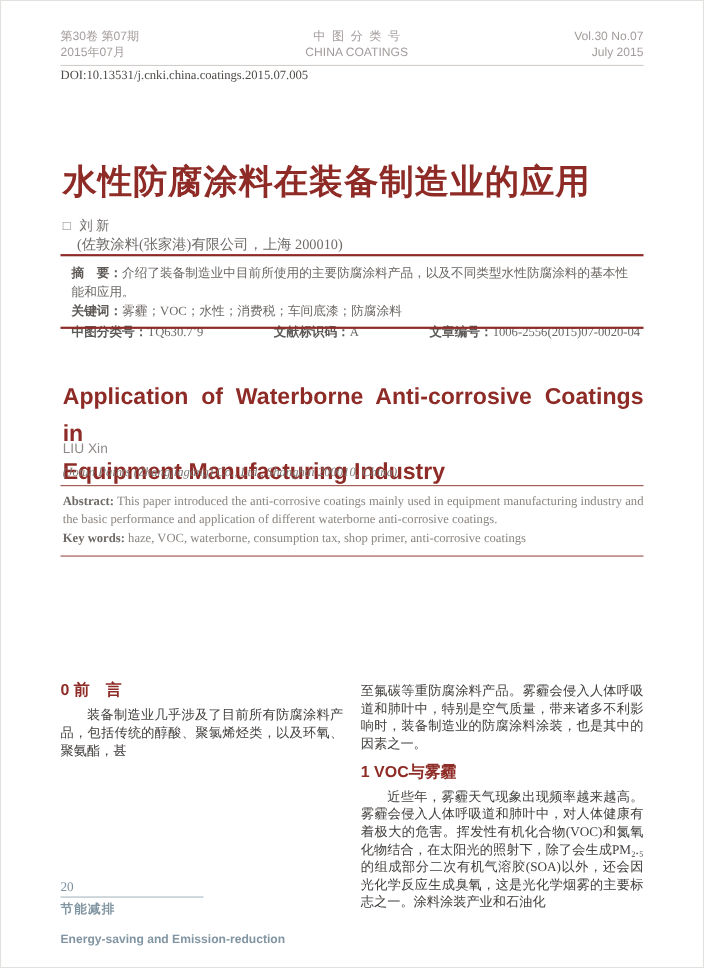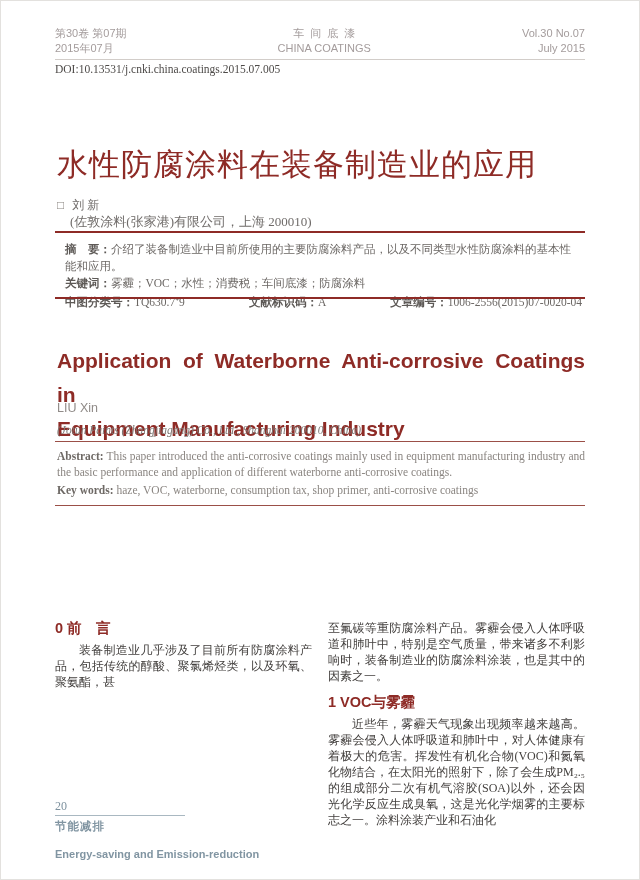--- a/index.html
+++ b/index.html
@@ -45,21 +45,21 @@
     font-family: "Liberation Serif", serif;
     font-size: 11.5px;
     color: #4d4a48;
   }
 
   
   .title-cn {
     position: absolute;
     top: 144px; left: 57px; right: 40px;
     font-family: "Liberation Sans", sans-serif;
-    font-weight: normal;
+    font-weight: bold;
     font-size: 31px;
     letter-spacing: 1px;
     color: #8e2b26;
   }
   .author-line {
     position: absolute;
     top: 197px; left: 57px;
     font-size: 12px;
     color: #6f6b69;
   }
@@ -175,21 +175,21 @@
 <body>
 
 <div class="page">
 
   <div class="header">
     <div class="h-left">
       <div>第30卷 第07期</div>
       <div>2015年07月</div>
     </div>
     <div class="h-center">
-      <div class="h-cn">车间底漆</div>
+      <div class="h-cn">中图分类号</div>
       <div>CHINA COATINGS</div>
     </div>
     <div class="h-right">
       <div>Vol.30 No.07</div>
       <div>July 2015</div>
     </div>
   </div>
 
   <div class="header-rule"></div>
 

